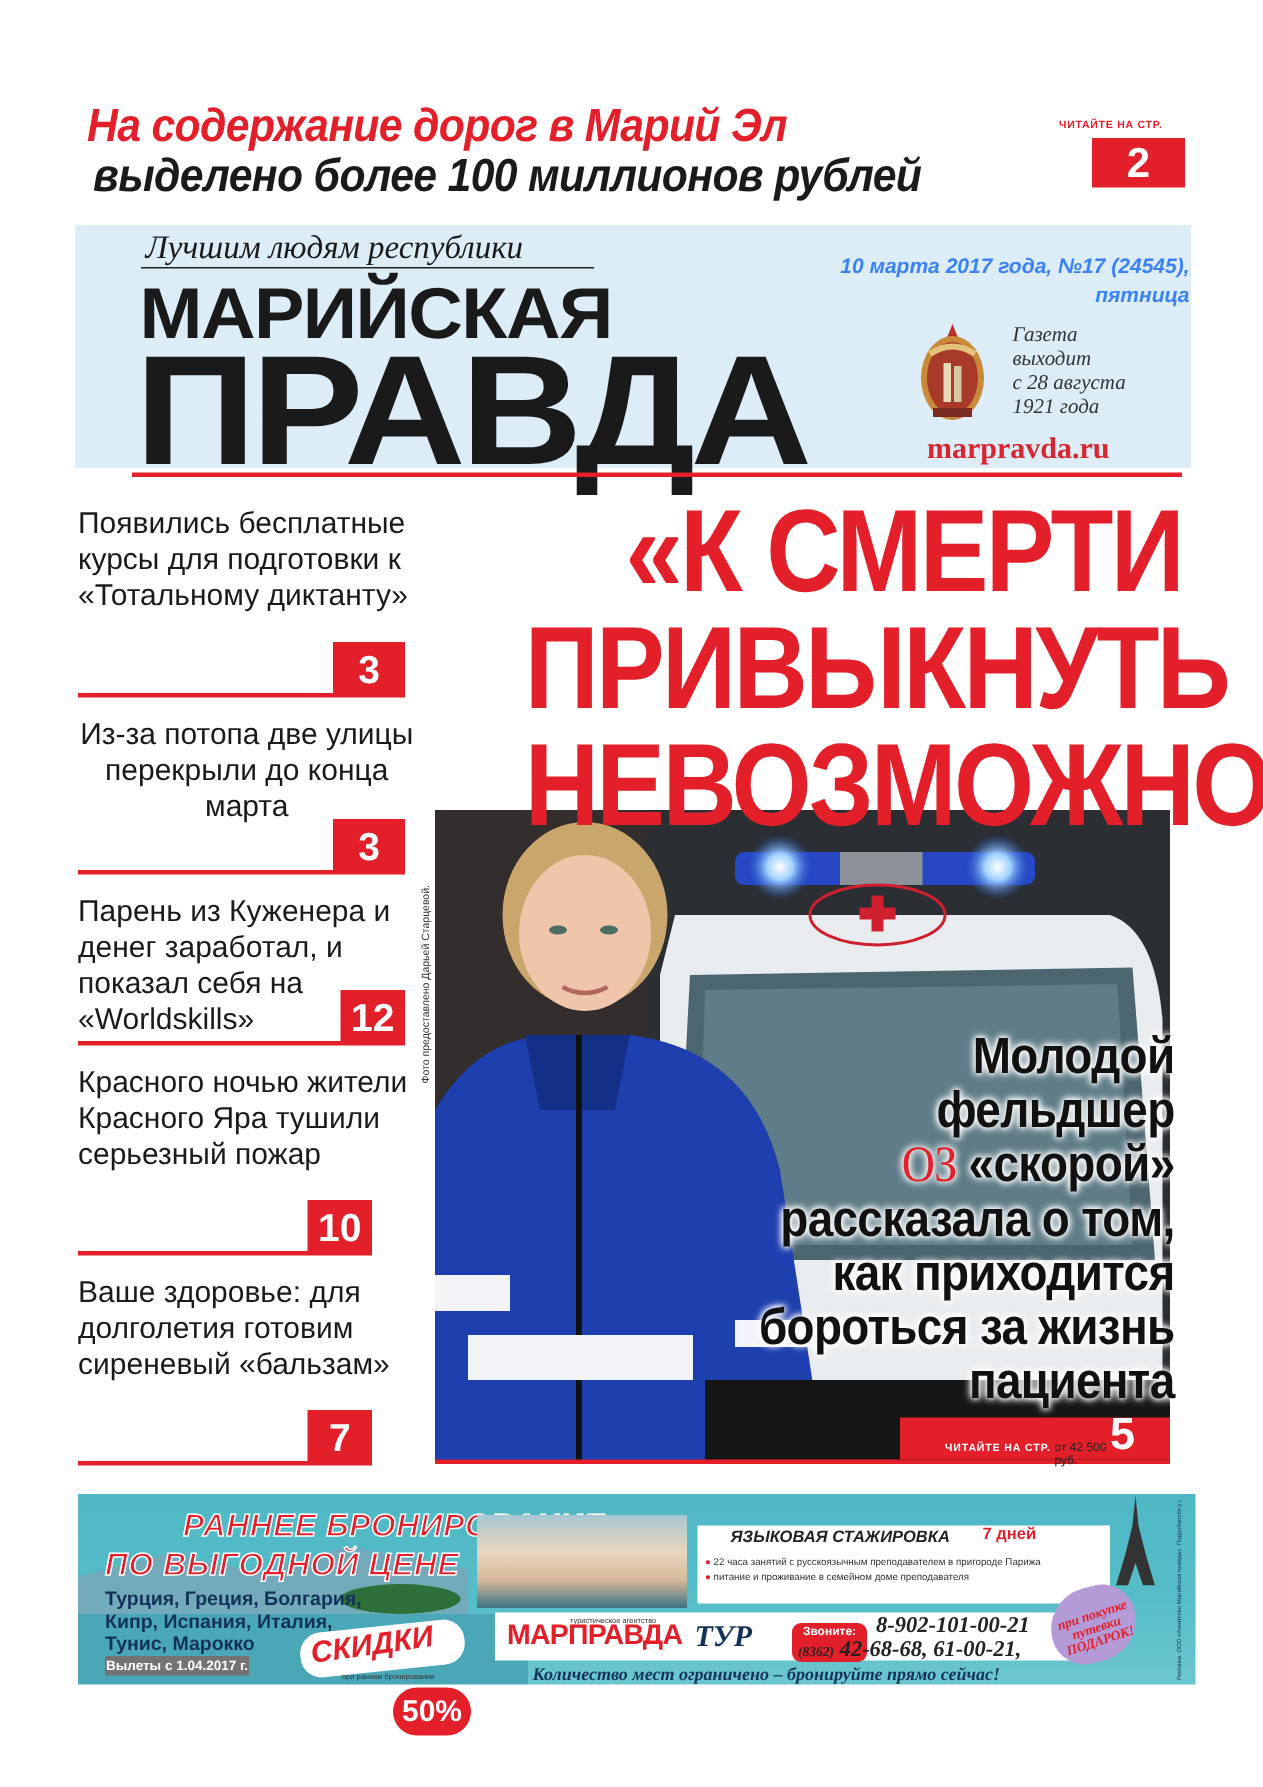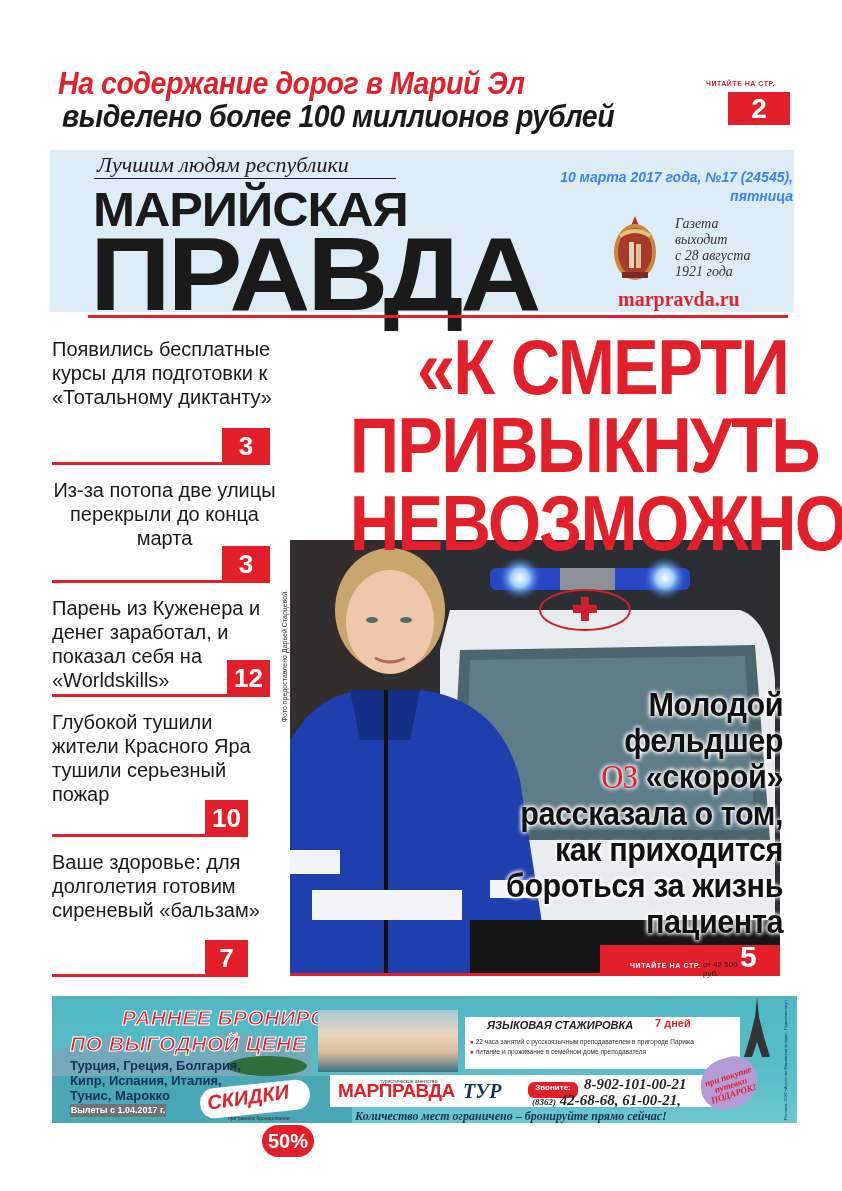--- a/index.html
+++ b/index.html
@@ -59,21 +59,21 @@
   .ad-white1 { left: 465px; top: 1017px; width: 275px; height: 52px; background: #fff; }
   .ad-lang { left: 487px; top: 1019px; font-size: 11px; font-weight: 900; font-style: italic; color: #222; white-space: nowrap; }
   .ad-days { left: 655px; top: 1017px; font-size: 11px; font-weight: 700; color: #e3202a; white-space: nowrap; }
   .ad-price { left: 703px; top: 960px; font-size: 8px; font-weight: 400; color: #222; line-height: 9px; }
   .ad-bullets { left: 470px; top: 1037px; font-size: 6.5px; color: #333; line-height: 10px; white-space: nowrap; }
   .ad-bullets span::before { content: "● "; color: #e3202a; }
   .ad-white2 { left: 330px; top: 1075px; width: 400px; height: 32px; background: #fff; }
   .ad-brand { left: 338px; top: 1080px; font-size: 19px; font-weight: 900; color: #e3202a; white-space: nowrap; letter-spacing: -0.5px; }
   .ad-brand-small { left: 380px; top: 1078px; font-size: 5px; color: #333; white-space: nowrap; }
   .ad-tur { left: 463px; top: 1080px; font-family: "Liberation Serif", serif; font-size: 20px; font-weight: 700; font-style: italic; color: #13325a; white-space: nowrap; }
-  .ad-call { left: 528px; top: 1082px; width: 50px; height: 16px; background: #e3202a; border-radius: 6px; color: #fff; font-size: 8px; font-weight: 700; text-align: center; line-height: 12px; }
+  .ad-call { left: 528px; top: 1082px; width: 50px; height: 26px; background: #e3202a; border-radius: 6px; color: #fff; font-size: 8px; font-weight: 700; text-align: center; line-height: 12px; }
   .ad-phone1 { left: 584px; top: 1076px; font-family: "Liberation Serif", serif; font-size: 15px; font-style: italic; font-weight: 700; color: #222; white-space: nowrap; }
   .ad-phone2 { left: 532px; top: 1092px; font-family: "Liberation Serif", serif; font-size: 15px; font-style: italic; font-weight: 700; color: #222; white-space: nowrap; }
   .ad-phone2 small { font-size: 9px; }
   .ad-limit { left: 355px; top: 1109px; font-family: "Liberation Serif", serif; font-size: 12px; font-style: italic; font-weight: 700; color: #13325a; white-space: nowrap; }
   .ad-gift { left: 700px; top: 1058px; width: 58px; height: 50px; background: #b49ad6; border-radius: 30px 24px 30px 24px; transform: rotate(-15deg); }
   .ad-gift-text { left: 706px; top: 1072px; font-family: "Liberation Serif", serif; font-size: 9px; font-style: italic; font-weight: 700; color: #e3202a; transform: rotate(-18deg); text-align: center; line-height: 9px; white-space: nowrap; }
   .ad-vert { left: 783px; top: 1000px; writing-mode: vertical-rl; transform: rotate(180deg); font-size: 4px; color: #13325a; white-space: nowrap; height: 120px; overflow: hidden; }
 </style>
 </head>
 <body>
@@ -122,21 +122,21 @@
 <div class="abs pgnum" style="left:222px;top:546px;width:48px;">3</div>
 <div class="abs news-rule" style="top:580px;width:218px;"></div>
 
 <div class="abs news" style="top:596px;">
   <span class="light">Парень из Куженера</span> <b>и денег заработал, и показал себя на «Worldskills»</b>
 </div>
 <div class="abs pgnum" style="left:227px;top:660px;width:43px;">12</div>
 <div class="abs news-rule" style="top:694px;width:218px;"></div>
 
 <div class="abs news" style="top:710px;">
-  <span class="light">Глубокой тушили жители Красного Яра</span> <b>тушили серьезный пожар</b>
+  <span class="light">Красного ночью жители Красного Яра</span> <b>тушили серьезный пожар</b>
 </div>
 <div class="abs pgnum" style="left:205px;top:800px;width:43px;">10</div>
 <div class="abs news-rule" style="top:834px;width:196px;"></div>
 
 <div class="abs news" style="top:850px;">
   <span class="light">Ваше здоровье:</span> <b>для долголетия готовим сиреневый «бальзам»</b>
 </div>
 <div class="abs pgnum" style="left:205px;top:940px;width:43px;">7</div>
 <div class="abs news-rule" style="top:974px;width:196px;"></div>
 

